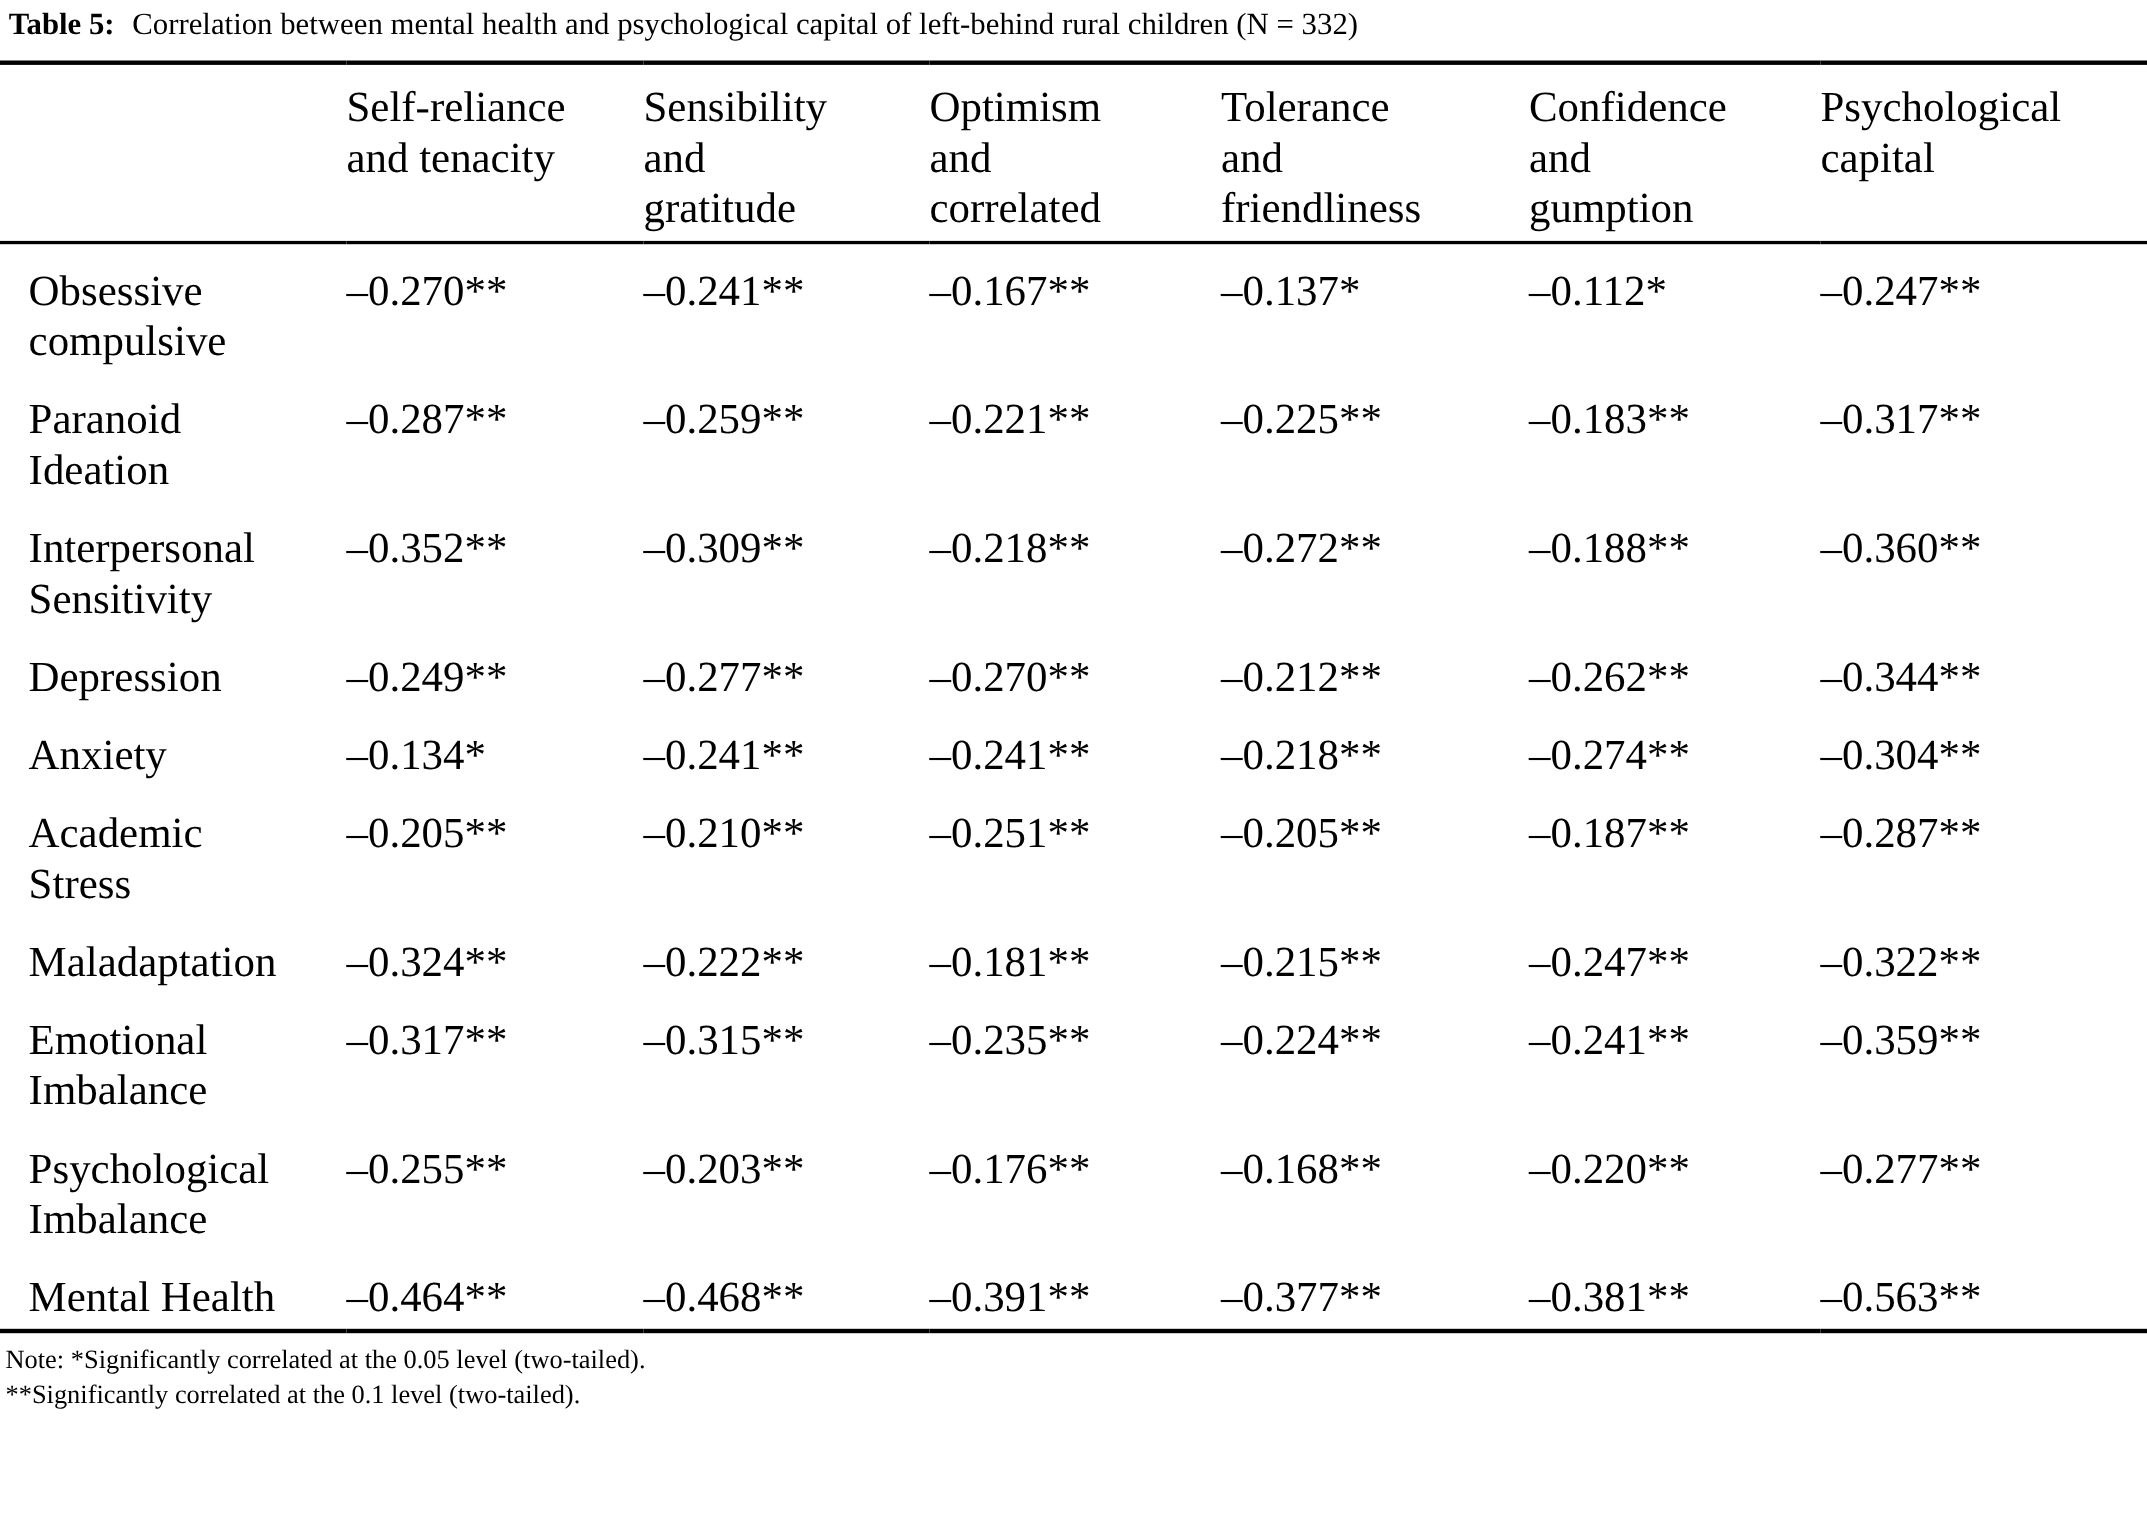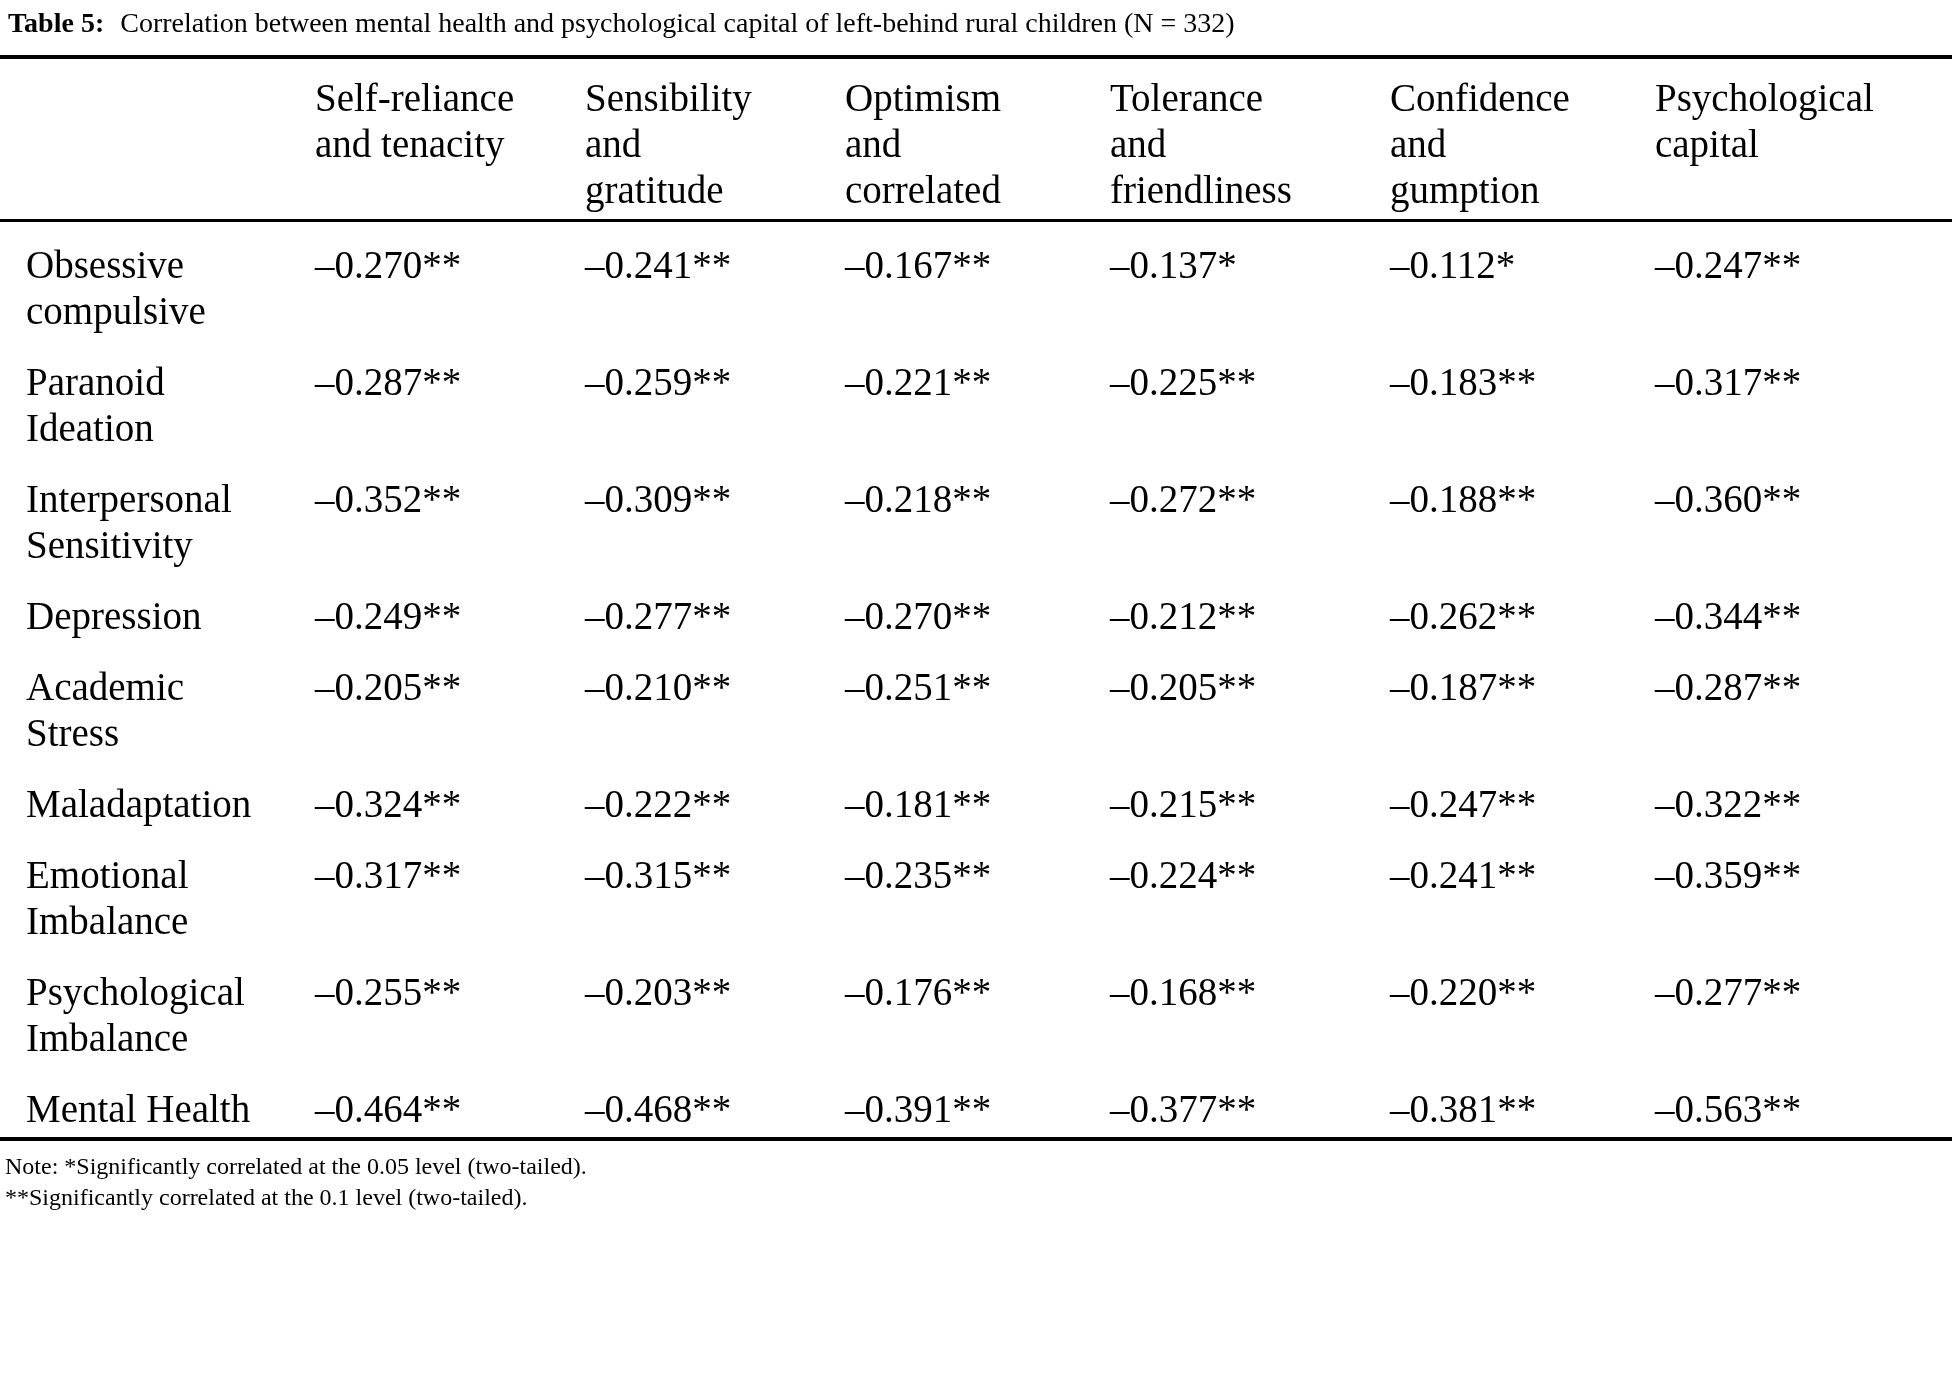--- a/index.html
+++ b/index.html
@@ -154,20 +154,31 @@
           </th>
           <td>–0.249**</td>
           <td>–0.277**</td>
           <td>–0.270**</td>
           <td>–0.212**</td>
           <td>–0.262**</td>
           <td>–0.344**</td>
         </tr>
         <tr>
           <th class="row-label">
+            <span class="lbl-line">Anxiety</span>
+          </th>
+          <td>–0.134*</td>
+          <td>–0.241**</td>
+          <td>–0.241**</td>
+          <td>–0.218**</td>
+          <td>–0.274**</td>
+          <td>–0.304**</td>
+        </tr>
+        <tr>
+          <th class="row-label">
             <span class="lbl-line">Academic</span>
             <span class="lbl-line">Stress</span>
           </th>
           <td>–0.205**</td>
           <td>–0.210**</td>
           <td>–0.251**</td>
           <td>–0.205**</td>
           <td>–0.187**</td>
           <td>–0.287**</td>
         </tr>

